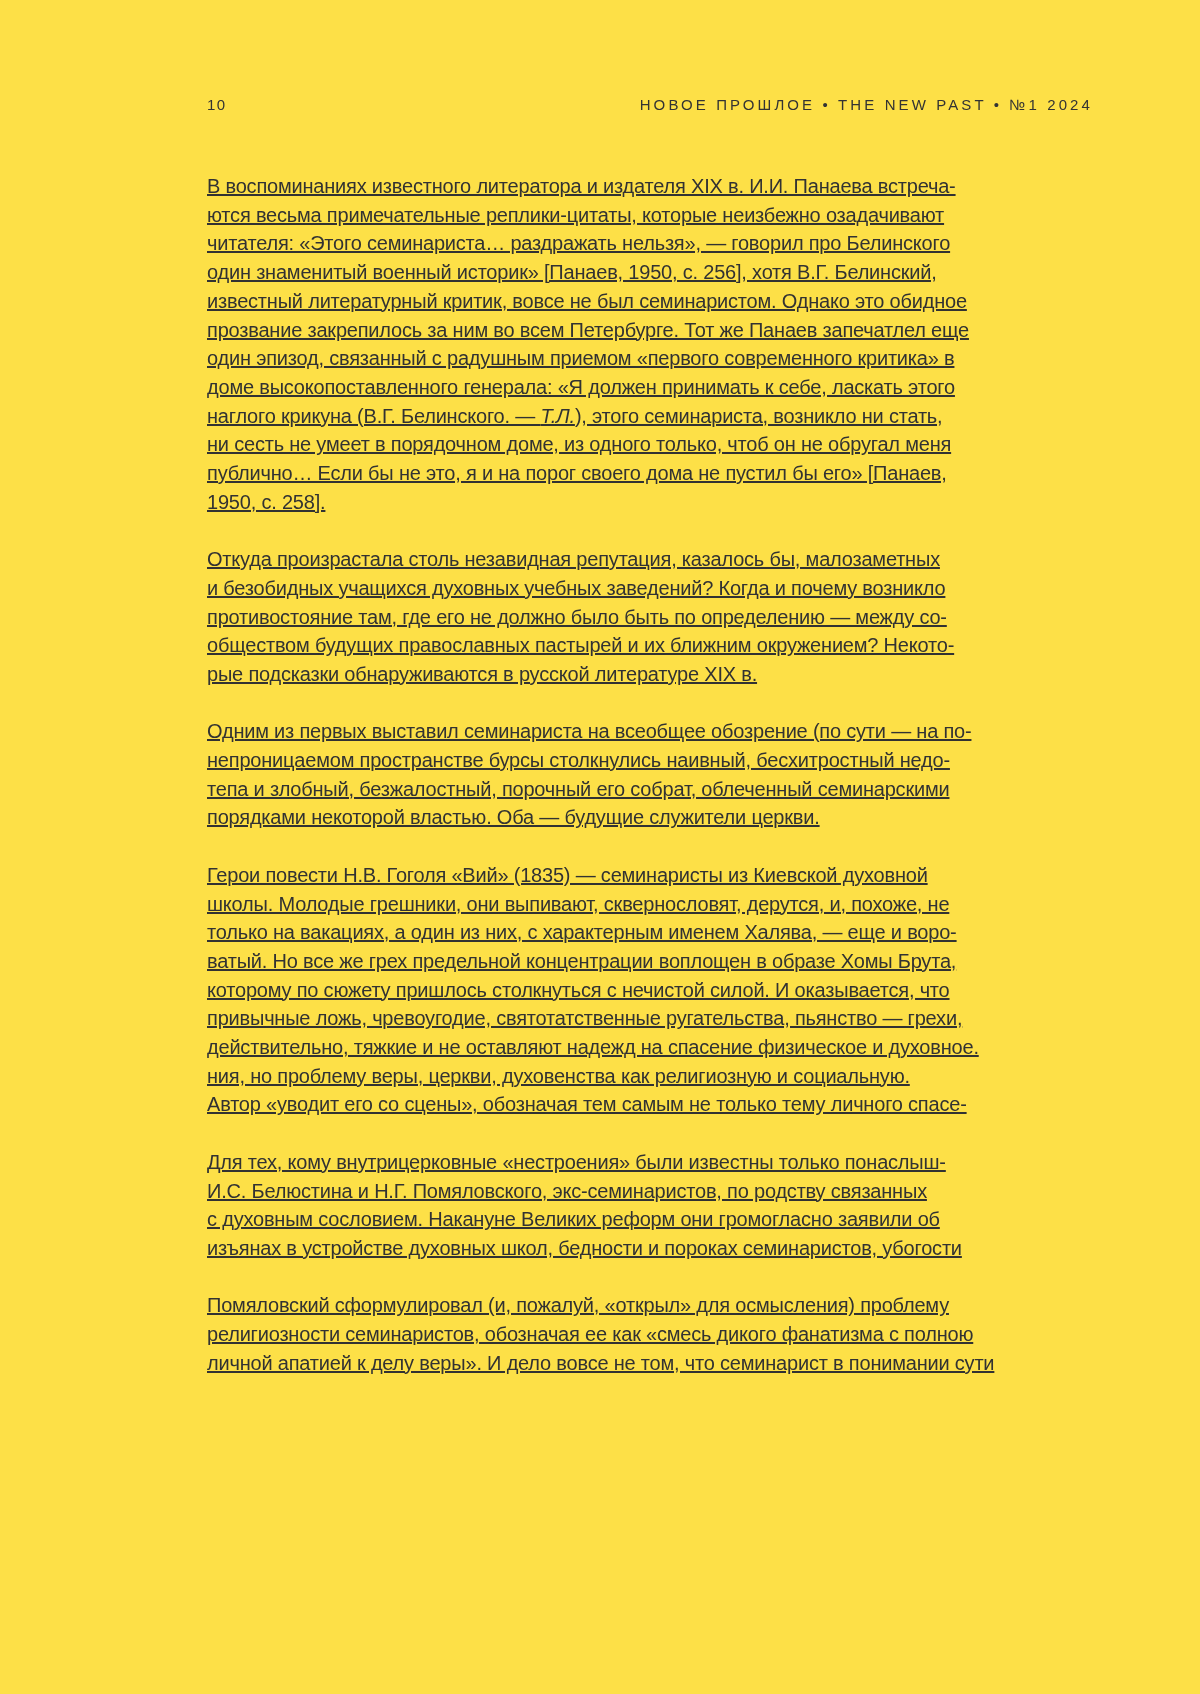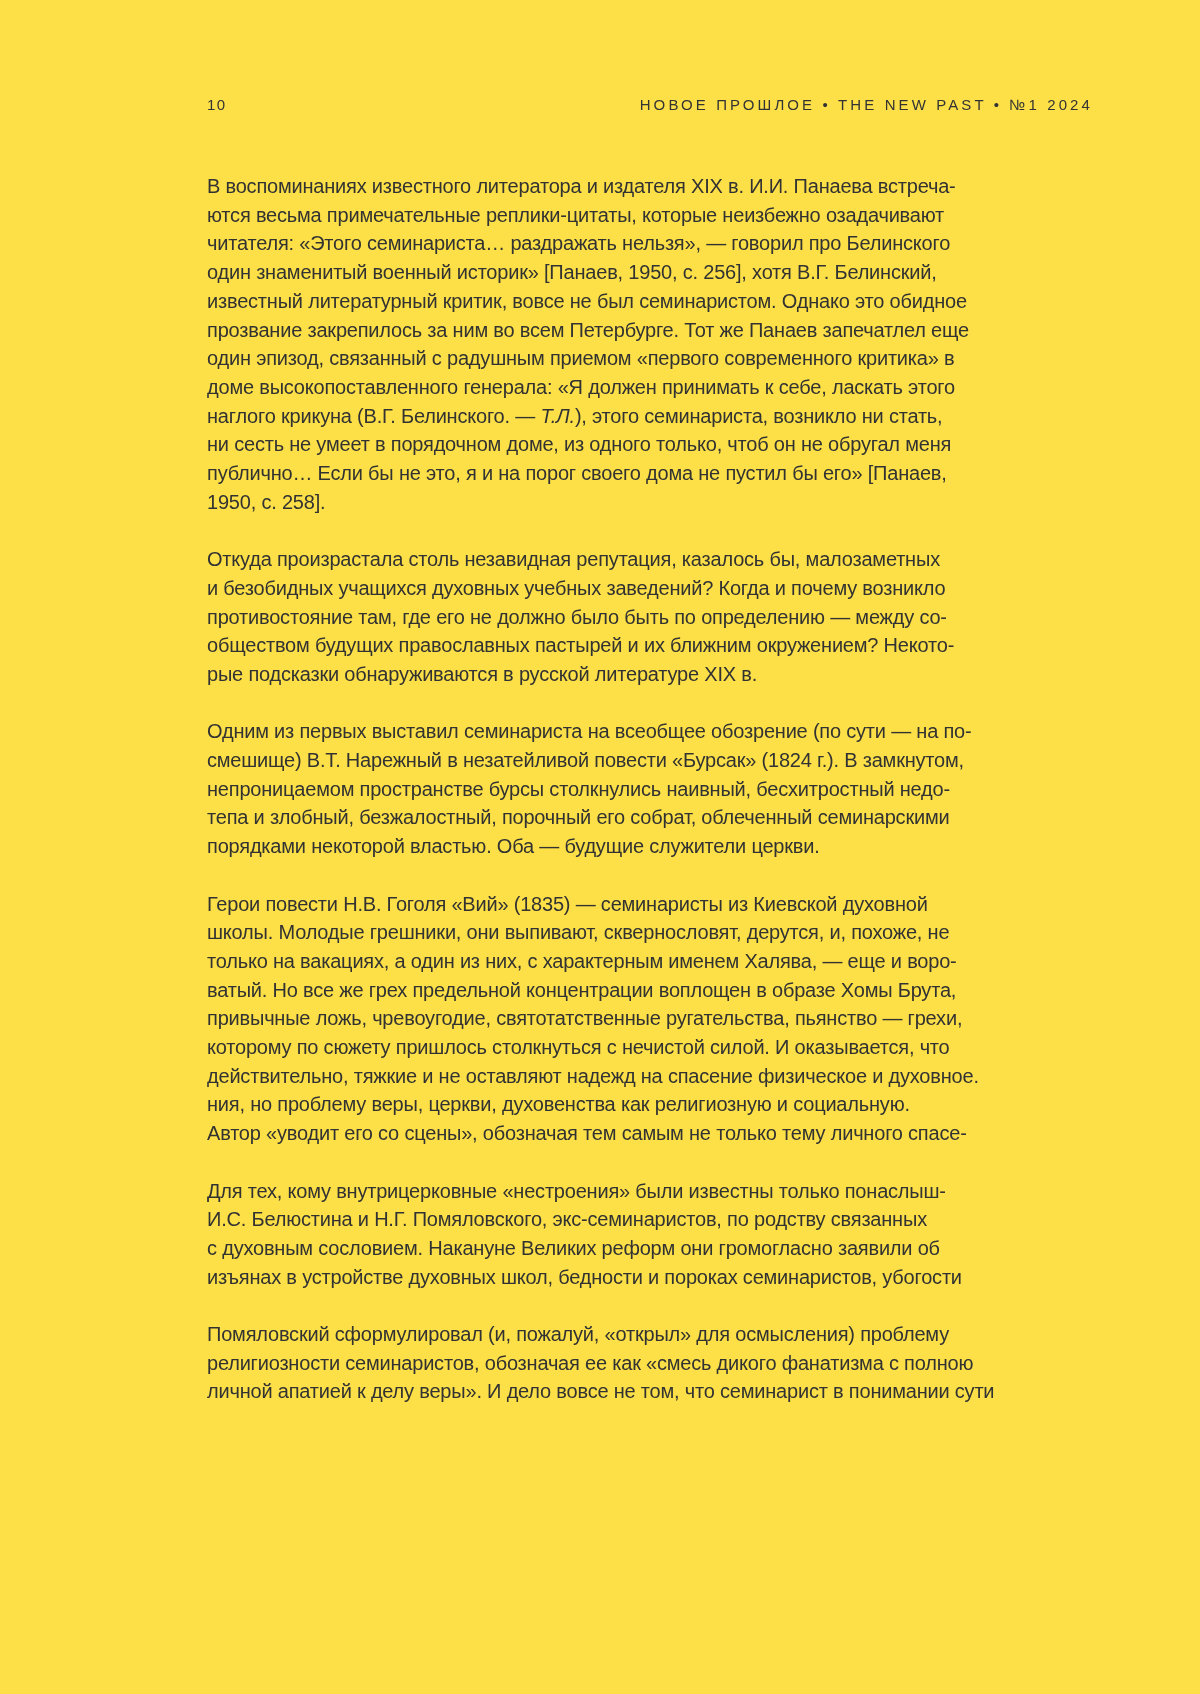--- a/index.html
+++ b/index.html
@@ -30,21 +30,21 @@
     position: absolute;
     top: 172px;
     left: 207px;
     width: 890px;
     font-size: 20px;
     line-height: 28.7px;
     letter-spacing: -0.2px;
     color: #323232;
   }
   .para { margin: 0 0 28.7px 0; }
-  .line { display: block; white-space: nowrap; }
+  .line { display: block; white-space: nowrap; text-decoration: underline; }
   .italic { font-style: italic; }
 </style>
 </head>
 <body>
 
 <div class="page">
   <div class="running-header">
     <span class="page-number">10</span>
     <span class="journal-title">НОВОЕ ПРОШЛОЕ • THE NEW PAST • №1 2024</span>
   </div>
@@ -65,32 +65,31 @@
       </p>
       <p class="para">
         <span class="line"><span>Откуда произрастала столь незавидная репутация, казалось бы, малозаметных</span></span>
         <span class="line"><span>и безобидных учащихся духовных учебных заведений? Когда и почему возникло</span></span>
         <span class="line"><span>противостояние там, где его не должно было быть по определению — между со-</span></span>
         <span class="line"><span>обществом будущих православных пастырей и их ближним окружением? Некото-</span></span>
         <span class="line"><span>рые подсказки обнаруживаются в русской литературе XIX в.</span></span>
       </p>
       <p class="para">
         <span class="line"><span>Одним из первых выставил семинариста на всеобщее обозрение (по сути — на по-</span></span>
-        <span class="line"><span>смешище) В.Т. Нарежный в незатейливой повести «Бурсак» (1824 г.). В замкнутом,</span></span>
         <span class="line"><span>непроницаемом пространстве бурсы столкнулись наивный, бесхитростный недо-</span></span>
         <span class="line"><span>тепа и злобный, безжалостный, порочный его собрат, облеченный семинарскими</span></span>
         <span class="line"><span>порядками некоторой властью. Оба — будущие служители церкви.</span></span>
       </p>
       <p class="para">
         <span class="line"><span>Герои повести Н.В. Гоголя «Вий» (1835) — семинаристы из Киевской духовной</span></span>
         <span class="line"><span>школы. Молодые грешники, они выпивают, сквернословят, дерутся, и, похоже, не</span></span>
         <span class="line"><span>только на вакациях, а один из них, с характерным именем Халява, — еще и воро-</span></span>
         <span class="line"><span>ватый. Но все же грех предельной концентрации воплощен в образе Хомы Брута,</span></span>
+        <span class="line"><span>которому по сюжету пришлось столкнуться с нечистой силой. И оказывается, что</span></span>
         <span class="line"><span>привычные ложь, чревоугодие, святотатственные ругательства, пьянство — грехи,</span></span>
-        <span class="line"><span>которому по сюжету пришлось столкнуться с нечистой силой. И оказывается, что</span></span>
         <span class="line"><span>действительно, тяжкие и не оставляют надежд на спасение физическое и духовное.</span></span>
         <span class="line"><span>ния, но проблему веры, церкви, духовенства как религиозную и социальную.</span></span>
         <span class="line"><span>Автор «уводит его со сцены», обозначая тем самым не только тему личного спасе-</span></span>
       </p>
       <p class="para">
         <span class="line"><span>Для тех, кому внутрицерковные «нестроения» были известны только понаслыш-</span></span>
         <span class="line"><span>И.С. Белюстина и Н.Г. Помяловского, экс-семинаристов, по родству связанных</span></span>
         <span class="line"><span>с духовным сословием. Накануне Великих реформ они громогласно заявили об</span></span>
         <span class="line"><span>изъянах в устройстве духовных школ, бедности и пороках семинаристов, убогости</span></span>
       </p>

